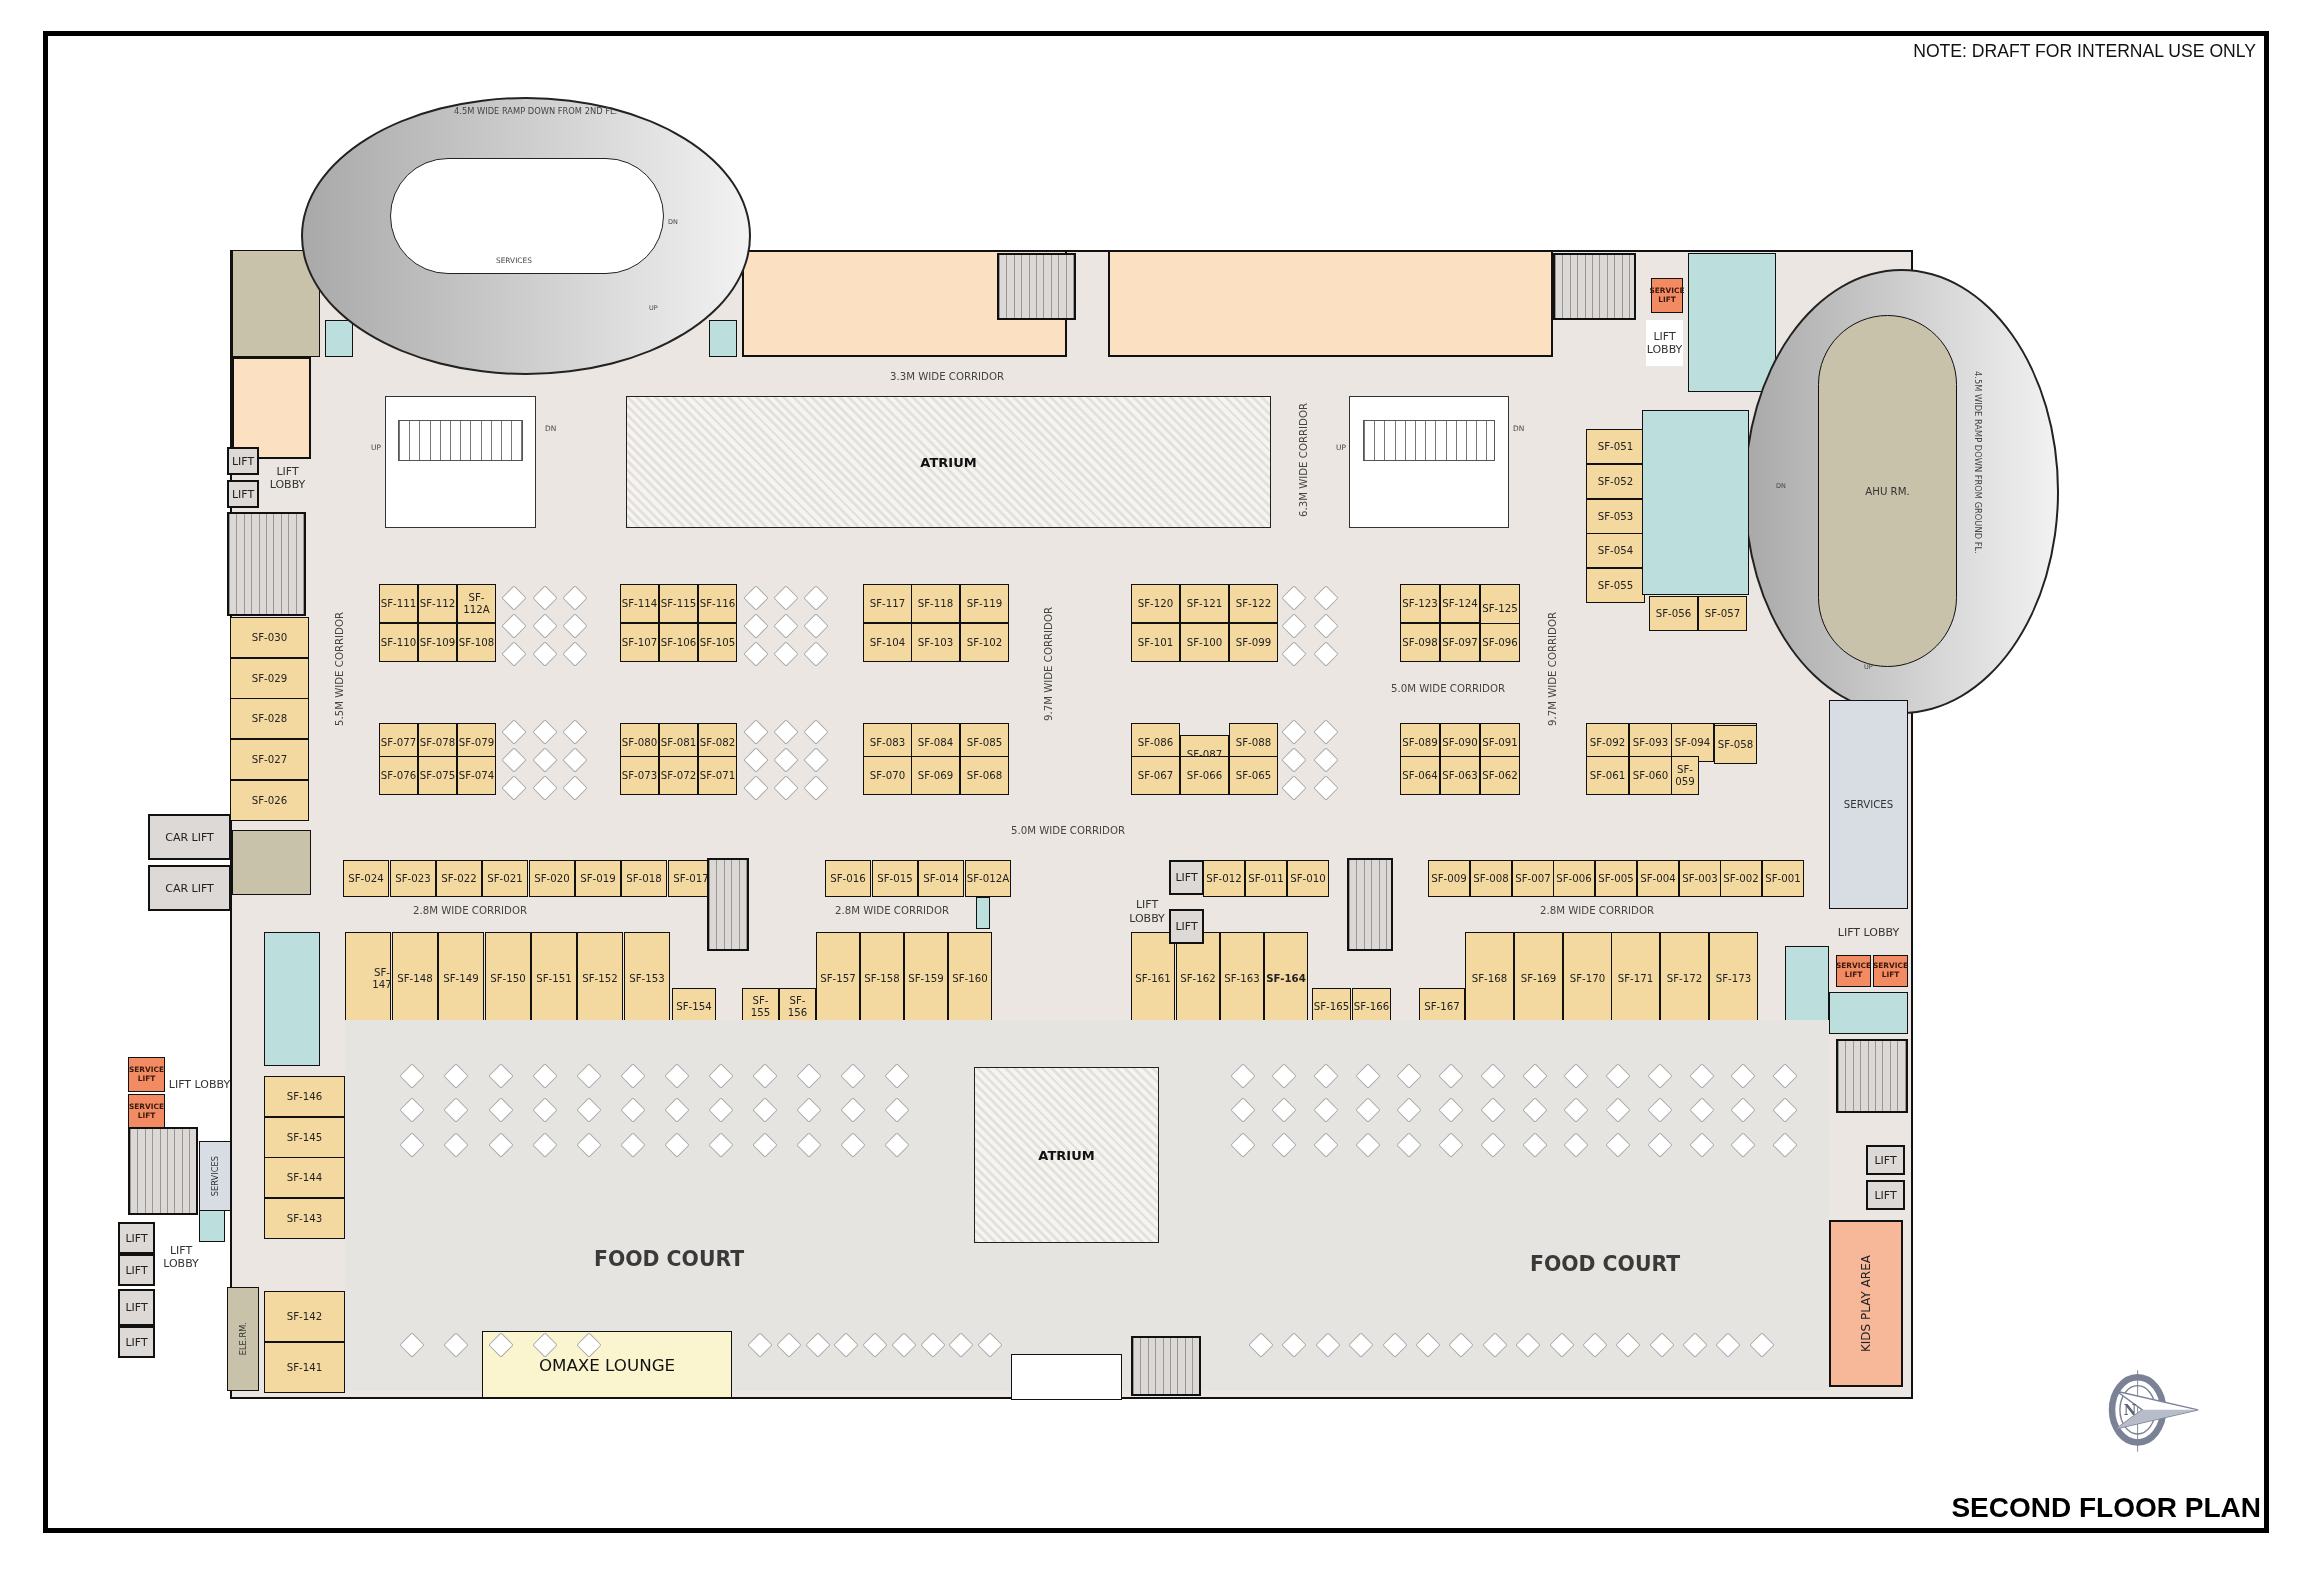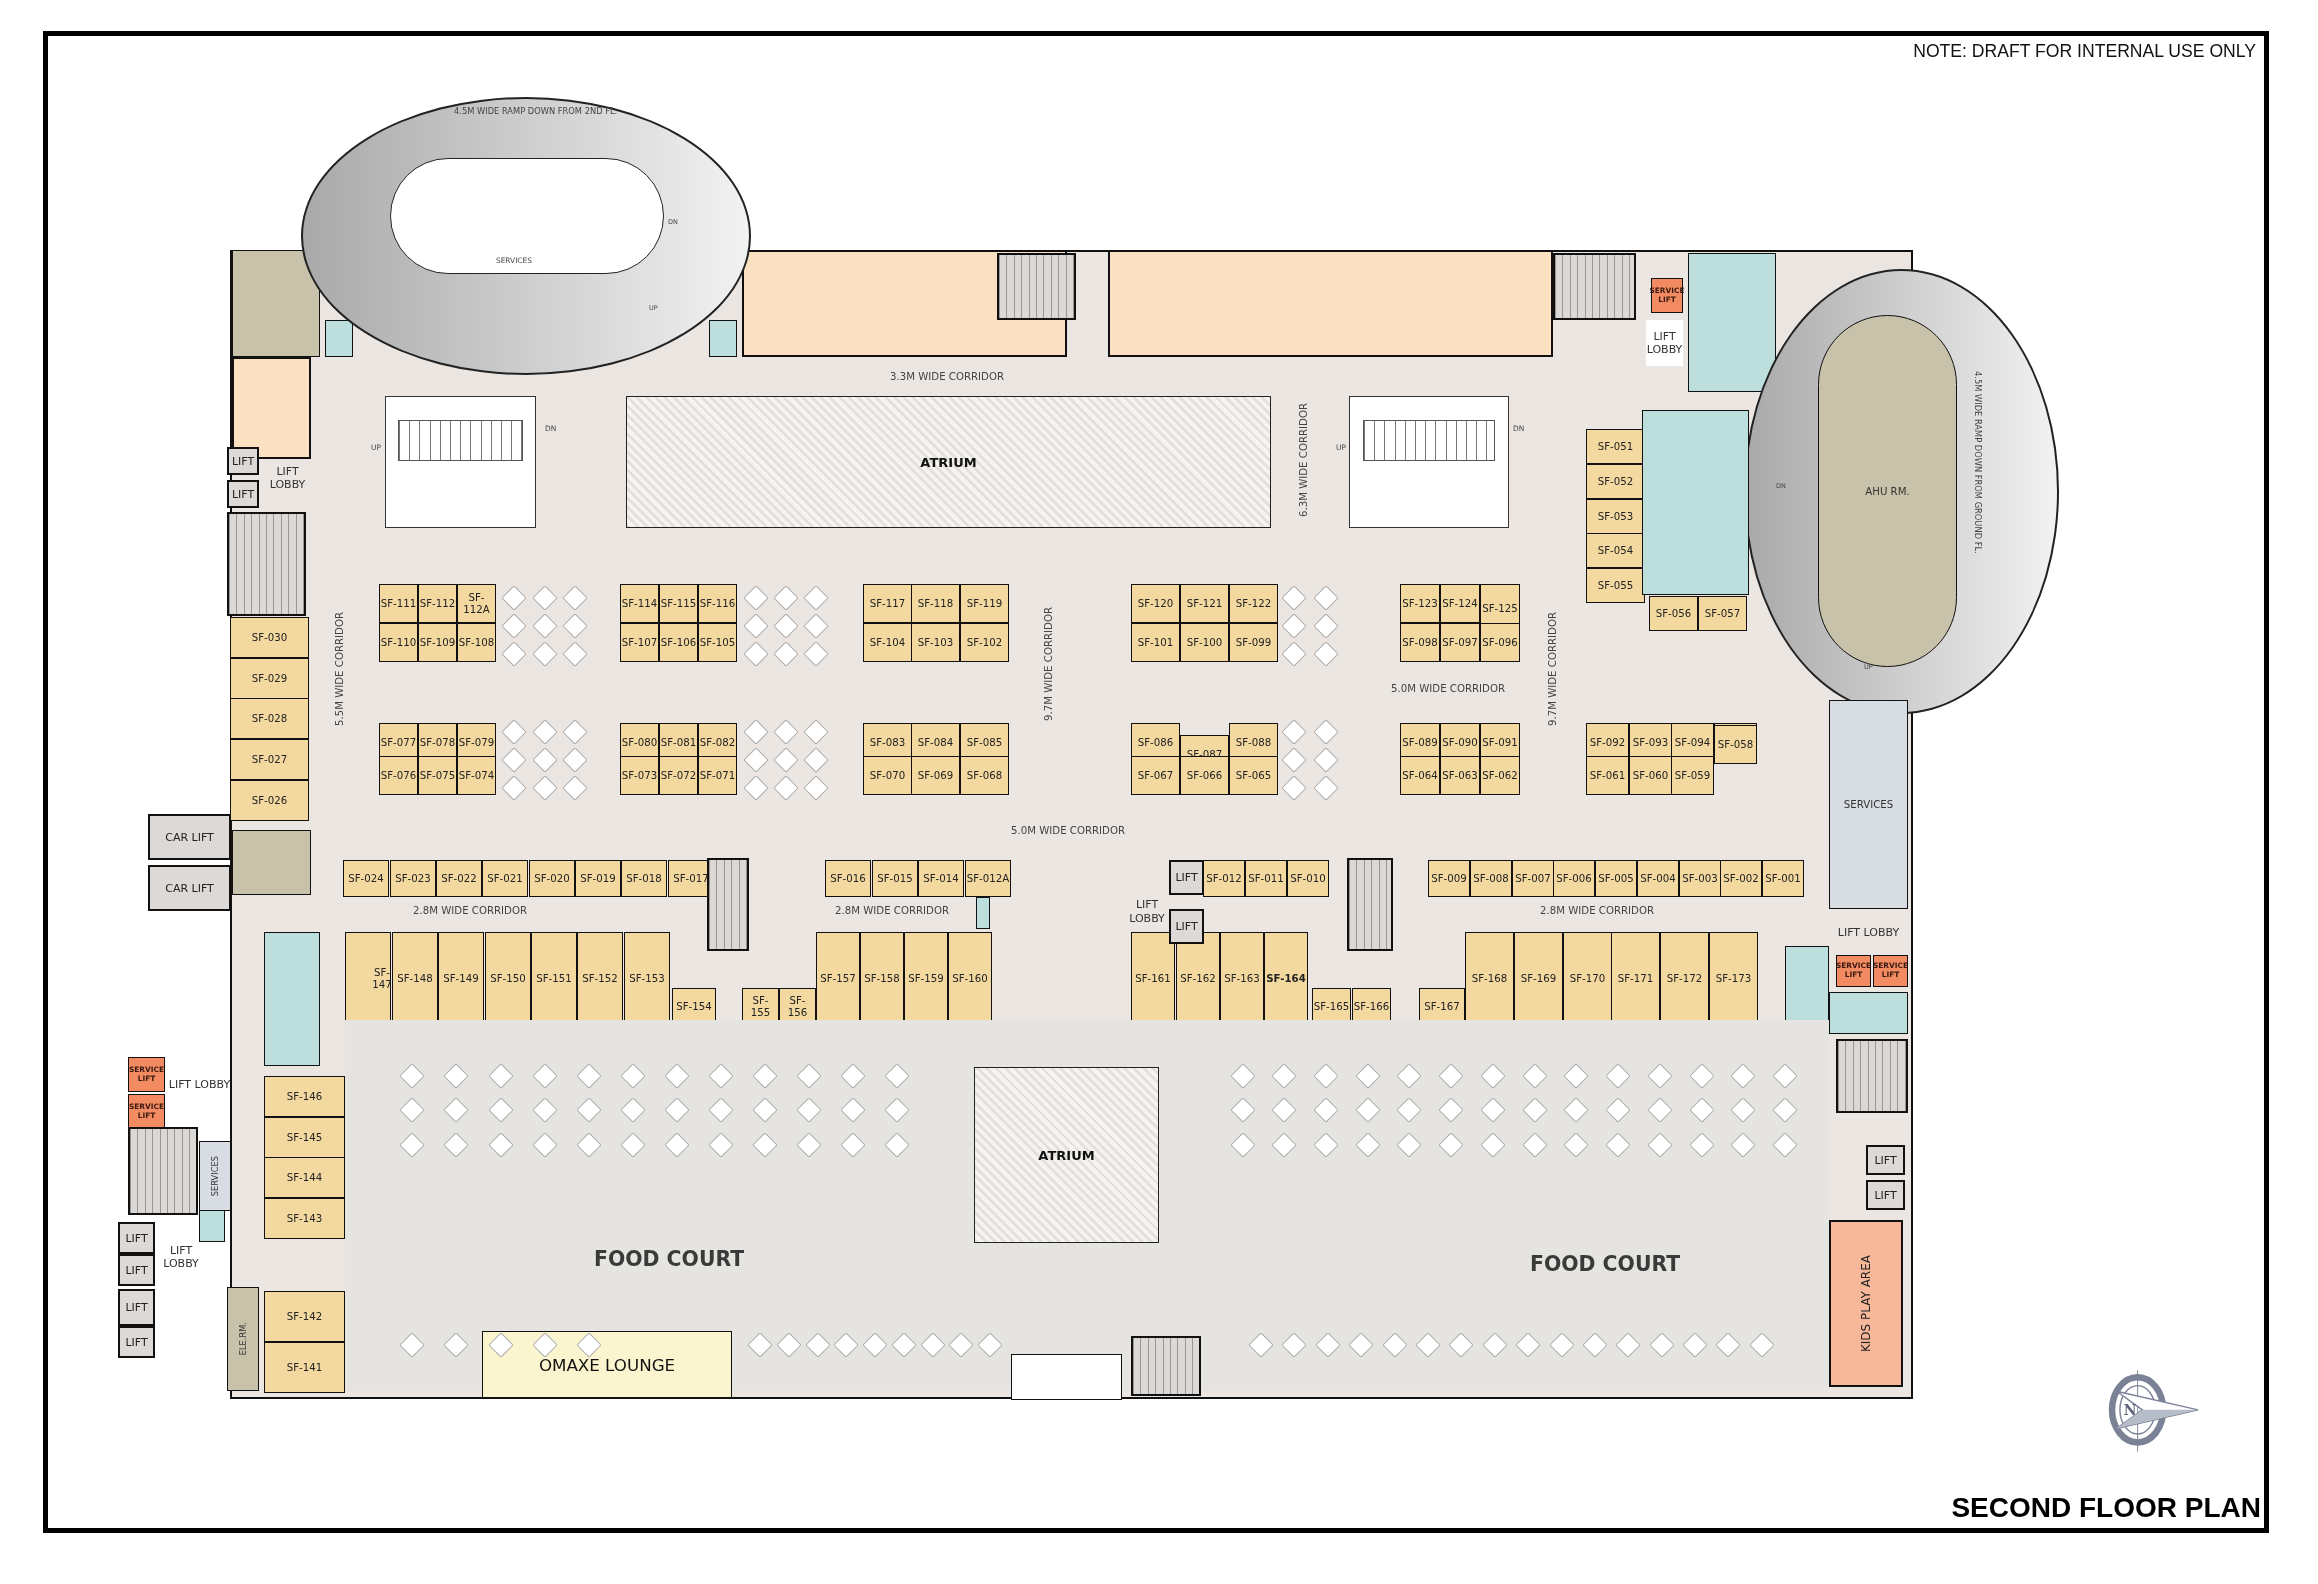--- a/index.html
+++ b/index.html
@@ -172,21 +172,21 @@
     <div class="abs shop" style="left: 1480px; top: 723px; width: 40px; height: 39px;">SF-091</div>
     <div class="abs shop" style="left: 1400px; top: 756px; width: 40px; height: 39px;">SF-064</div>
     <div class="abs shop" style="left: 1440px; top: 756px; width: 40px; height: 39px;">SF-063</div>
     <div class="abs shop" style="left: 1480px; top: 756px; width: 40px; height: 39px;">SF-062</div>
     <div class="abs shop" style="left: 1586px; top: 723px; width: 43px; height: 39px;">SF-092</div>
     <div class="abs shop" style="left: 1629px; top: 723px; width: 43px; height: 39px;">SF-093</div>
     <div class="abs shop" style="left: 1671px; top: 723px; width: 43px; height: 39px;">SF-094</div>
     <div class="abs shop" style="left: 1714px; top: 723px; width: 43px; height: 39px;">SF-095</div>
     <div class="abs shop" style="left: 1586px; top: 756px; width: 43px; height: 39px;">SF-061</div>
     <div class="abs shop" style="left: 1629px; top: 756px; width: 43px; height: 39px; text-align: right;">SF-060</div>
-    <div class="abs shop" style="left: 1671px; top: 756px; width: 43px; height: 39px;">SF-059</div>
+    <div class="abs shop" style="left: 1671px; top: 756px; width: 28px; height: 39px;">SF-059</div>
     <div class="abs shop" style="left: 1714px; top: 725px; width: 43px; height: 39px;">SF-058</div>
     <div class="abs shop" style="left: 1586px; top: 429px; width: 59px; height: 35px;">SF-051</div>
     <div class="abs shop" style="left: 1586px; top: 464px; width: 59px; height: 35px;">SF-052</div>
     <div class="abs shop" style="left: 1586px; top: 499px; width: 59px; height: 35px;">SF-053</div>
     <div class="abs shop" style="left: 1586px; top: 533px; width: 59px; height: 35px;">SF-054</div>
     <div class="abs shop" style="left: 1586px; top: 568px; width: 59px; height: 35px;">SF-055</div>
     <div class="abs shop" style="left: 1649px; top: 596px; width: 49px; height: 35px;">SF-056</div>
     <div class="abs shop" style="left: 1698px; top: 596px; width: 49px; height: 35px;">SF-057</div>
     <div class="abs shop" style="left: 343px; top: 860px; width: 46px; height: 37px;">SF-024</div>
     <div class="abs shop" style="left: 390px; top: 860px; width: 46px; height: 37px;">SF-023</div>

